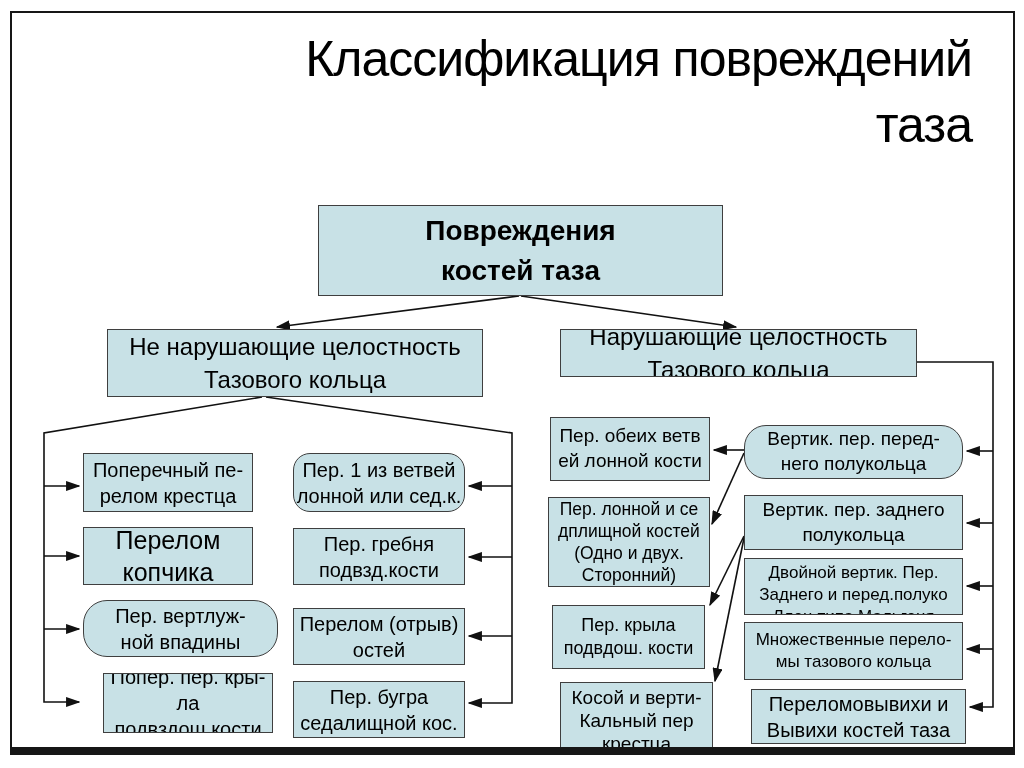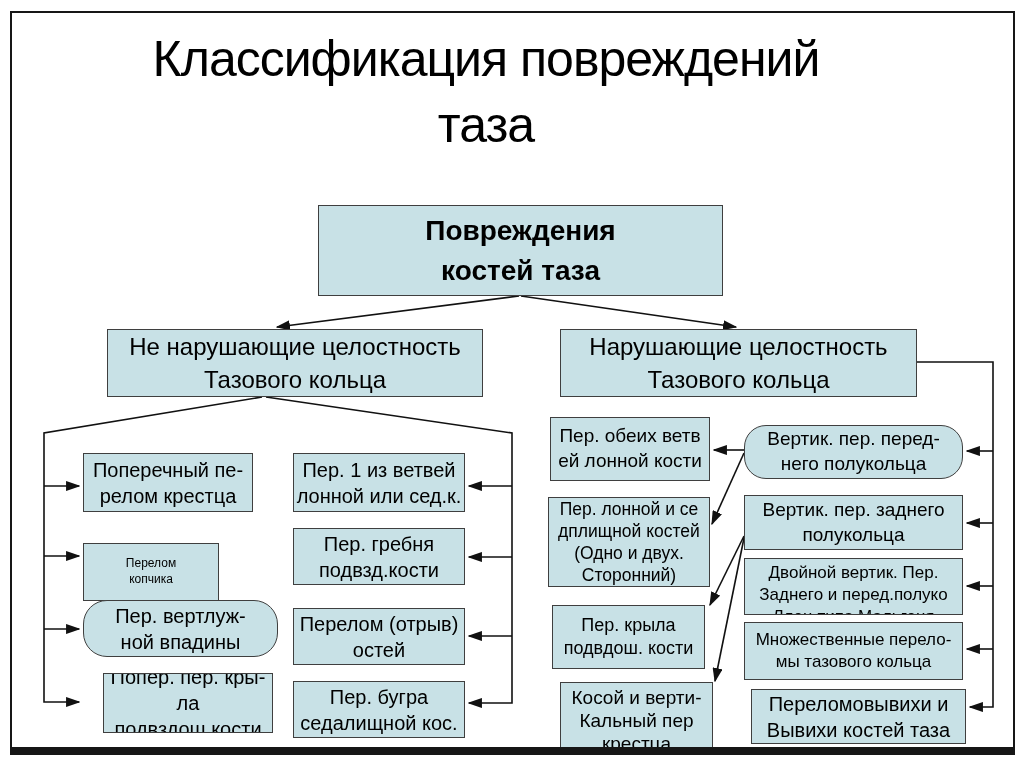--- a/index.html
+++ b/index.html
@@ -5,21 +5,21 @@
   html,body{margin:0;padding:0;background:#fff;}
   .stage{
     position:relative;width:1024px;height:768px;background:var(--background,#fff);
     font-family:"Liberation Sans",sans-serif;color:#000;overflow:hidden;
   }
   .slide-frame{
     position:absolute;left:10px;top:11px;right:9px;bottom:13px;
     border:2px solid #161616;border-bottom-width:8px;pointer-events:none;
   }
   .title{
-    position:absolute;left:0;top:26px;width:972px;text-align:center;
+    position:absolute;left:0;top:26px;width:972px;text-align:right;
     font-size:50px;line-height:1.32;white-space:pre-line;letter-spacing:-1px;
   }
   .connectors{position:absolute;left:0;top:0;width:1024px;height:768px;}
   .connectors line,.connectors polyline{
     stroke:var(--line,#111);stroke-width:1.6;fill:none;
   }
   .connectors .arrowhead{fill:var(--line,#111);}
   .node{
     position:absolute;box-sizing:border-box;
     background:var(--box-fill,#c8e1e6);border:1.6px solid var(--box-border,#3f3f3f);
@@ -67,33 +67,33 @@
   </svg>
 
   <div class="title">Классификация повреждений
 таза</div>
 
   <div class="node bold" style="left:318px;top:205px;width:405px;height:91px;font-size:28px;line-height:1.42;">Повреждения
 костей таза</div>
 
   <div class="node" style="left:107px;top:329px;width:376px;height:68px;font-size:24px;line-height:1.38;">Не нарушающие целостность
 Тазового кольца</div>
-  <div class="node" style="left:560px;top:329px;width:357px;height:68px;font-size:24px;line-height:1.38;">Нарушающие целостность
+  <div class="node" style="left:560px;top:329px;width:357px;height:48px;font-size:24px;line-height:1.38;">Нарушающие целостность
 Тазового кольца</div>
 
   <div class="node" style="left:83px;top:453px;width:170px;height:59px;font-size:20px;">Поперечный пе-
 релом крестца</div>
-  <div class="node" style="left:83px;top:527px;width:136px;height:58px;font-size:12px;margin-top:16px;">Перелом
+  <div class="node" style="left:83px;top:527px;width:170px;height:58px;font-size:25px;">Перелом
 копчика</div>
   <div class="node" style="left:83px;top:600px;width:195px;height:57px;font-size:20px;border-radius:24px;">Пер. вертлуж-
 ной впадины</div>
   <div class="node" style="left:83px;top:673px;width:170px;height:60px;font-size:20px;margin-left:20px;">Попер. пер. кры-
 ла подвздош.кости</div>
 
-  <div class="node" style="left:293px;top:453px;width:172px;height:59px;font-size:20px;">Пер. 1 из ветвей
+  <div class="node" style="left:293px;top:453px;width:172px;height:59px;font-size:20px;border-radius:17px;">Пер. 1 из ветвей
 лонной или сед.к.</div>
   <div class="node" style="left:293px;top:528px;width:172px;height:57px;font-size:20px;">Пер. гребня
 подвзд.кости</div>
   <div class="node" style="left:293px;top:608px;width:172px;height:57px;font-size:20px;">Перелом (отрыв)
 остей</div>
   <div class="node" style="left:293px;top:681px;width:172px;height:57px;font-size:20px;">Пер. бугра
 седалищной кос.</div>
 
   <div class="node" style="left:550px;top:417px;width:160px;height:64px;font-size:19px;">Пер. обеих ветв
 ей лонной кости</div>

